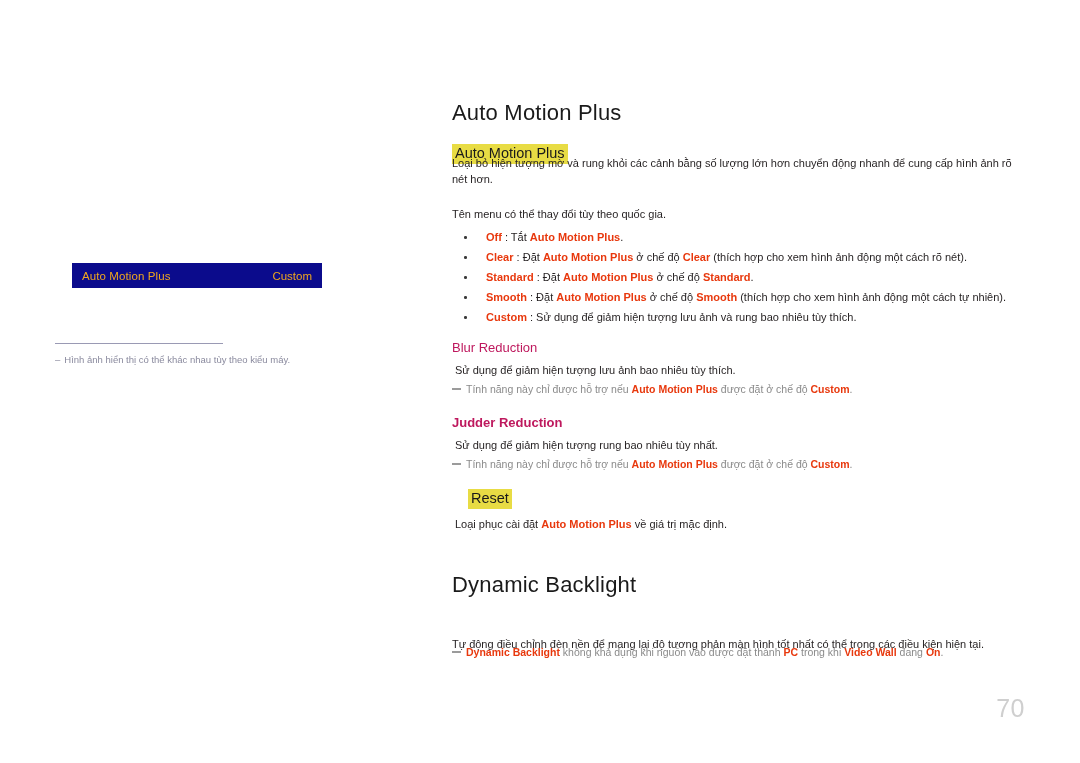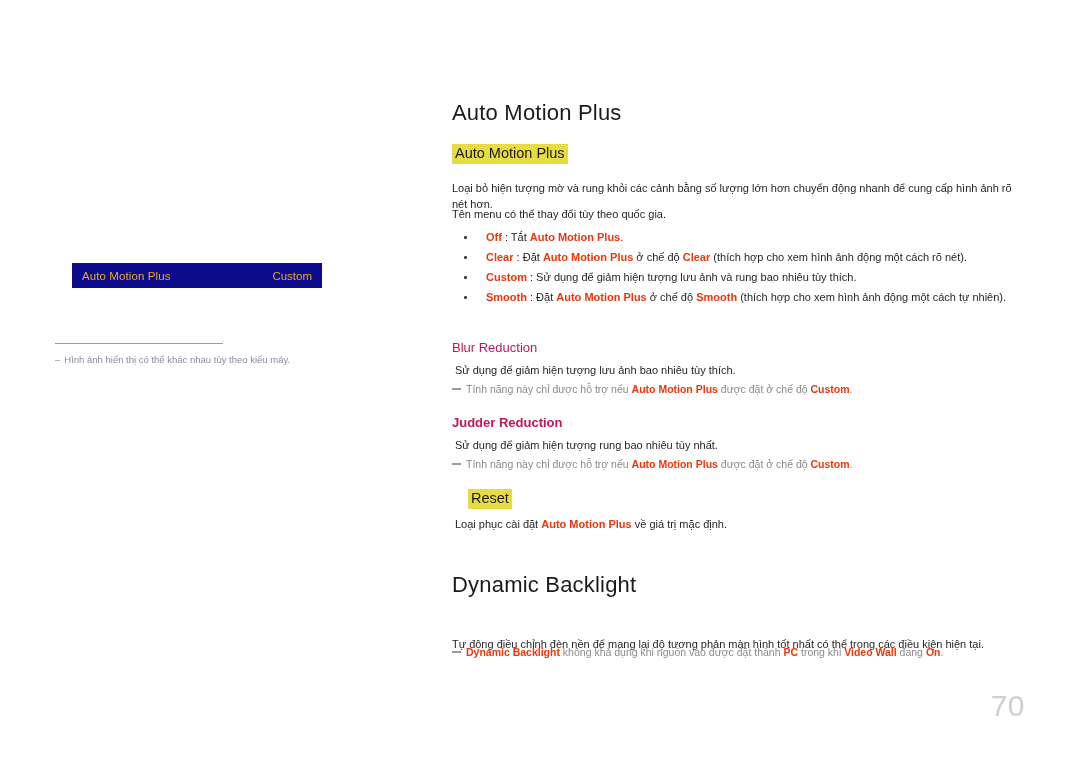--- a/index.html
+++ b/index.html
@@ -152,31 +152,31 @@
     background: #9b9b9b;
   }
 
   .red { color: #e8380d; font-weight: bold; }
   .blk { color: #231f20; font-weight: normal; }
 
   .page-num {
     position: absolute;
     right: 55px;
     bottom: 40px;
-    font-size: 30px;
+    font-size: 25px;
     color: #cfcfcf;
     font-weight: 400;
     letter-spacing: .5px;
     margin-left: 30px;
   }
 
   
   .sp-hdr1 { position:absolute; left:0; top:100px; }
   .sp-hl1  { position:absolute; left:0; top:144px; }
-  .sp-p1   { position:absolute; left:0; top:181px; width:567px; }
+  .sp-p1   { position:absolute; left:0; top:156px; width:567px; }
   .sp-p2   { position:absolute; left:0; top:207px; }
   .sp-ul1  { position:absolute; left:0; top:227px; width:567px; }
   .sp-h3a  { position:absolute; left:0; top:340px; }
   .sp-pa   { position:absolute; left:0; top:363px; }
   .sp-na   { position:absolute; left:0; top:382px; }
   .sp-h3b  { position:absolute; left:0; top:415px;font-weight:bold; }
   .sp-pb   { position:absolute; left:0; top:438px; }
   .sp-nb   { position:absolute; left:0; top:457px; }
   .sp-hl2  { position:absolute; left:16px; top:489px; }
   .sp-pc   { position:absolute; left:0; top:517px; }
@@ -212,22 +212,23 @@
     <span class="h2-hl">Auto Motion Plus</span>
   </div>
 
   <p class="para sp-p1">Loại bỏ hiện tượng mờ và rung khỏi các cảnh bằng số lượng lớn hơn chuyển động nhanh để cung cấp hình ảnh rõ nét hơn.</p>
 
   <p class="para sp-p2">Tên menu có thể thay đổi tùy theo quốc gia.</p>
 
   <ul class="bullets sp-ul1" id="amp-options">
       <li><span class="red">Off</span><span><span class="blk"> : Tắt </span><span class="red">Auto Motion Plus</span><span class="blk">.</span></span></li>
       <li><span class="red">Clear</span><span><span class="blk"> : Đặt </span><span class="red">Auto Motion Plus</span><span class="blk"> ở chế độ </span><span class="red">Clear</span><span class="blk"> (thích hợp cho xem hình ảnh động một cách rõ nét).</span></span></li>
+      <li><span class="red">Standard</span><span><span class="blk"> : Đặt </span><span class="red">Auto Motion Plus</span><span class="blk"> ở chế độ </span><span class="red">Standard</span><span class="blk">.</span></span></li>
+      <li><span class="red">Smooth</span><span><span class="blk"> : Đặt </span><span class="red">Auto Motion Plus</span><span class="blk"> ở chế độ </span><span class="red">Smooth</span><span class="blk"> (thích hợp cho xem hình ảnh động một cách tự nhiên).</span></span></li>
       <li><span class="red">Custom</span><span><span class="blk"> : Sử dụng để giảm hiện tượng lưu ảnh và rung bao nhiêu tùy thích.</span></span></li>
-      <li><span class="red">Smooth</span><span><span class="blk"> : Đặt </span><span class="red">Auto Motion Plus</span><span class="blk"> ở chế độ </span><span class="red">Smooth</span><span class="blk"> (thích hợp cho xem hình ảnh động một cách tự nhiên).</span></span></li>
     </ul>
 
   <h3 class="h3 sp-h3a">Blur Reduction</h3>
 
   <p class="para indent sp-pa">Sử dụng để giảm hiện tượng lưu ảnh bao nhiêu tùy thích.</p>
 
   <div class="note sp-na" id="note-blur"><span>Tính năng này chỉ được hỗ trợ nếu </span><span class="red">Auto Motion Plus</span><span> được đặt ở chế độ </span><span class="red">Custom</span><span>.</span></div>
 
   <h3 class="h3 sp-h3b">Judder Reduction</h3>
 

